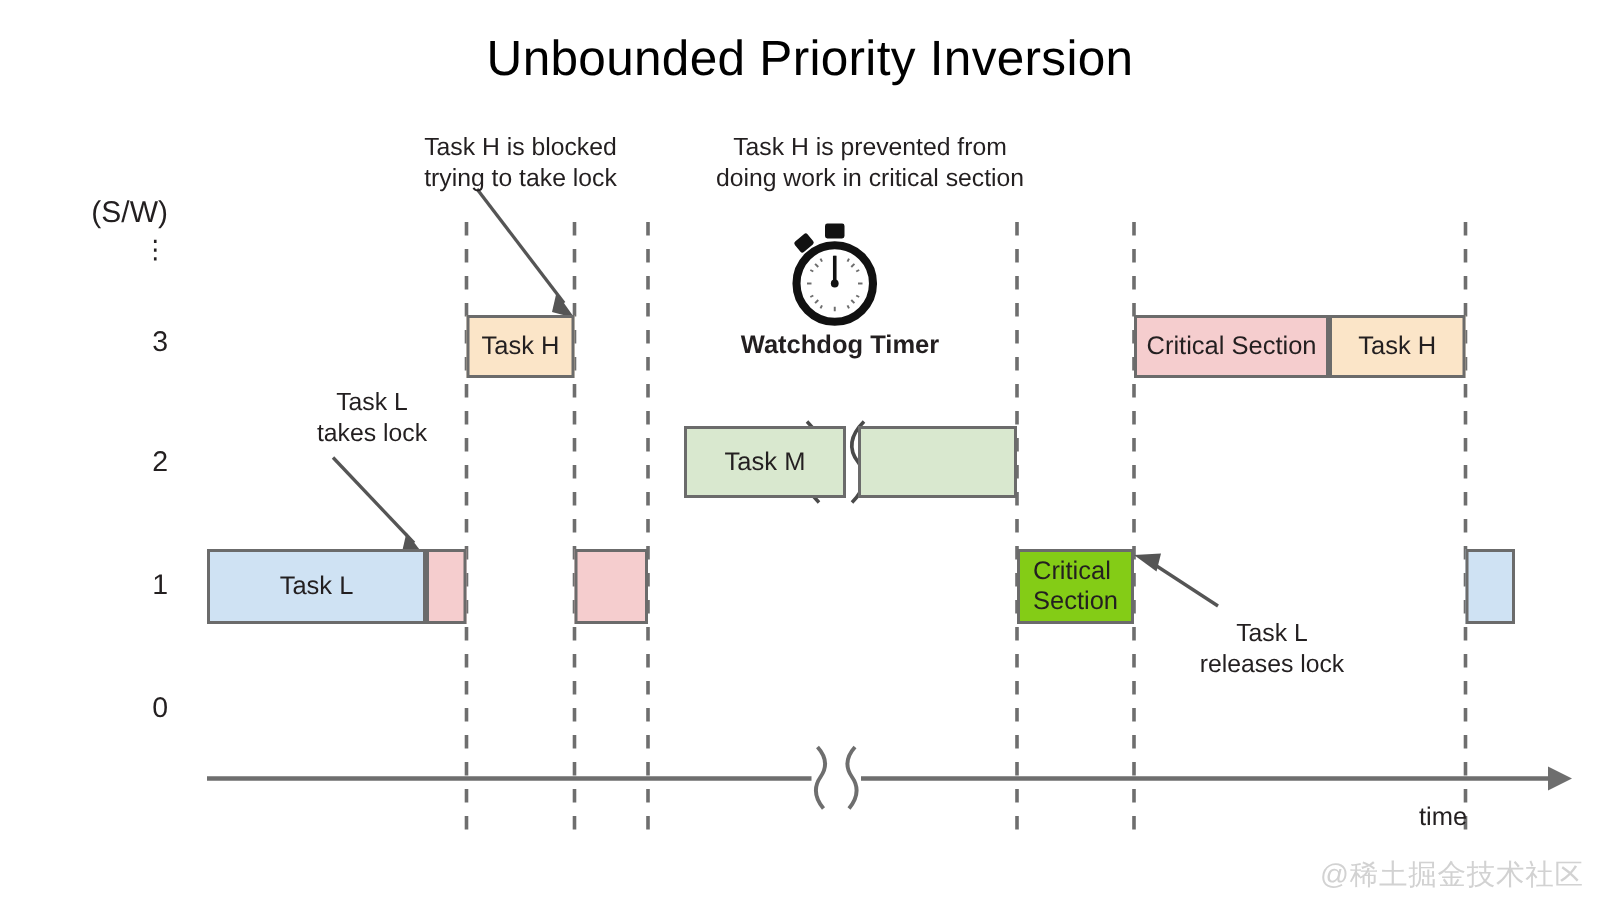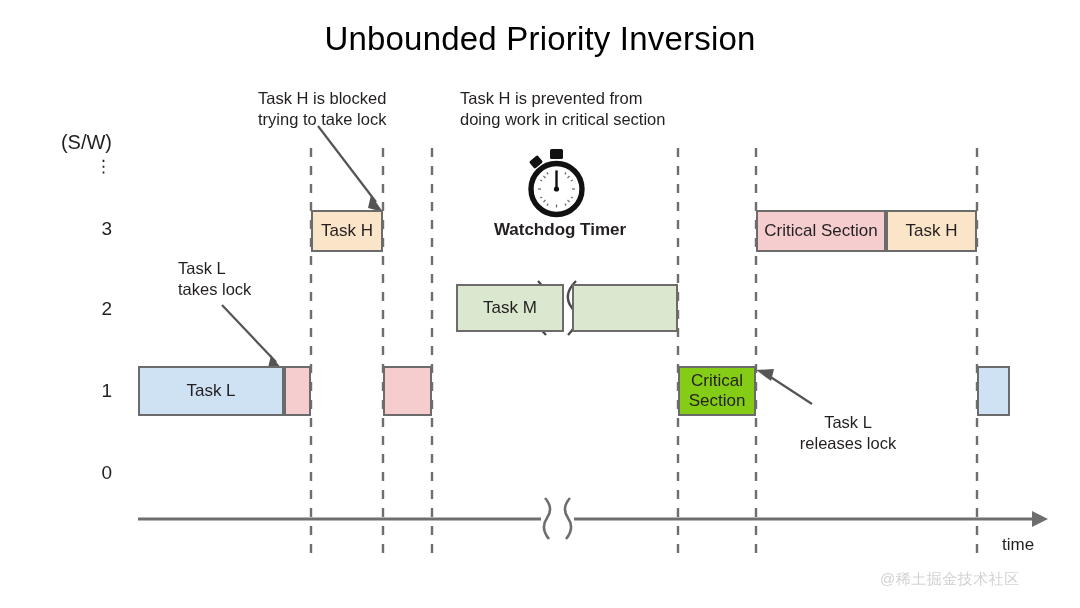--- a/index.html
+++ b/index.html
@@ -51,44 +51,44 @@
   }
   #tick-dots { left: 0; top: 160px; font-size: 17px; line-height: 14px;}
   #tick-3 { left: 0; top: 218px; }
   #tick-2 { left: 0; top: 298px; }
   #tick-1 { left: 0; top: 380px; }
   #tick-0 { left: 0; top: 462px; }
 
   
   #time-axis-svg { left: 0; top: 0; width: 1080px; height: 608px; pointer-events: none; }
   #time-label {
-    left: 1002px; top: 535px;
+    left: 946px; top: 535px;
     font-size: 17px;
     color: #231f20;
   }
 
   
   .block {
     box-sizing: border-box;
     border: 2px solid #b91c1c;
     display: flex;
     align-items: center;
     justify-content: center;
     font-size: 17px;
     color: #231f20;
     line-height: 20px;
-    text-align: center;
+    text-align: left;
   }
 
   
   .note {
     font-size: 16.5px;
     line-height: 21px;
     color: #231f20;
-    text-align: left;
+    text-align: center;
     white-space: pre-line;
   }
   #note-blocked   { left: 258px; top: 88px;  width: 178px; }
   #note-prevented { left: 460px; top: 88px;  width: 240px; }
   #note-takes     { left: 178px; top: 258px; width: 140px; }
   #note-releases  { left: 778px; top: 412px; width: 140px; text-align: center; }
 
   
   #watchdog-label {
     left: 460px; top: 220px;
@@ -98,21 +98,21 @@
     color: #231f20;
     font-weight: bold;
   }
   #watchdog-icon { left: 516px; top: 148px; width: 80px; height: 72px; }
 
   
   #watermark {
     left: 880px; top: 570px;
     width: 190px;
     text-align: left;
-    font-size: 15px;
+    font-size: 19px;
     color: #d2d2d2;
     letter-spacing: 0.5px;
   }
 </style>
 </head>
 <body>
 
 <div id="stage">
 
   <div class="abs" id="title">Unbounded Priority Inversion</div>

